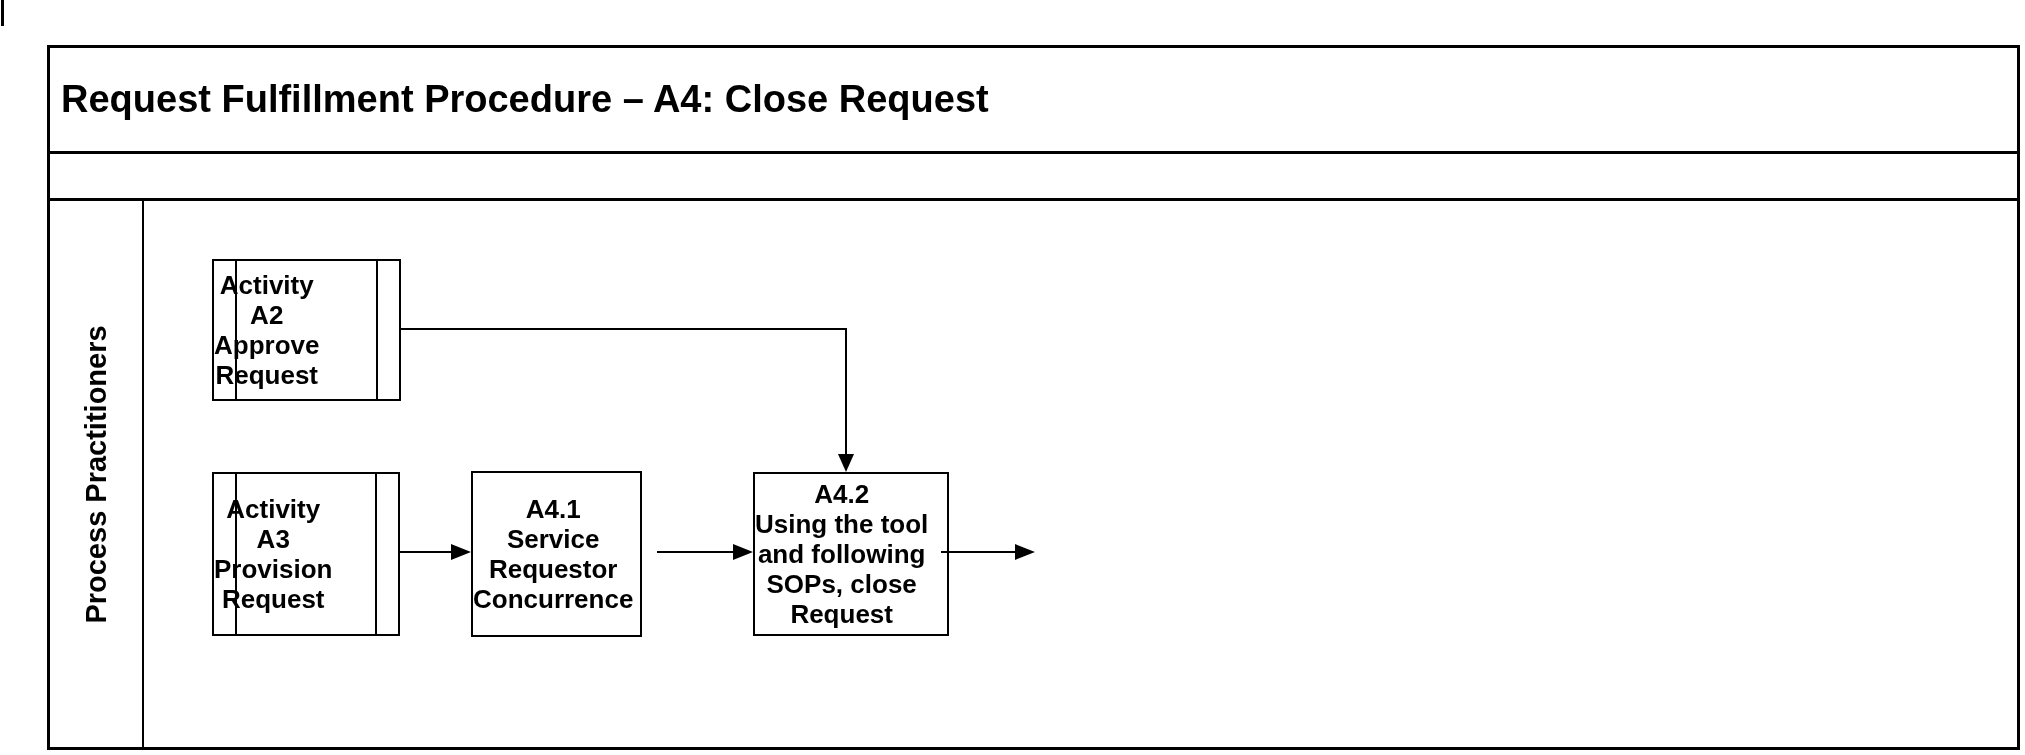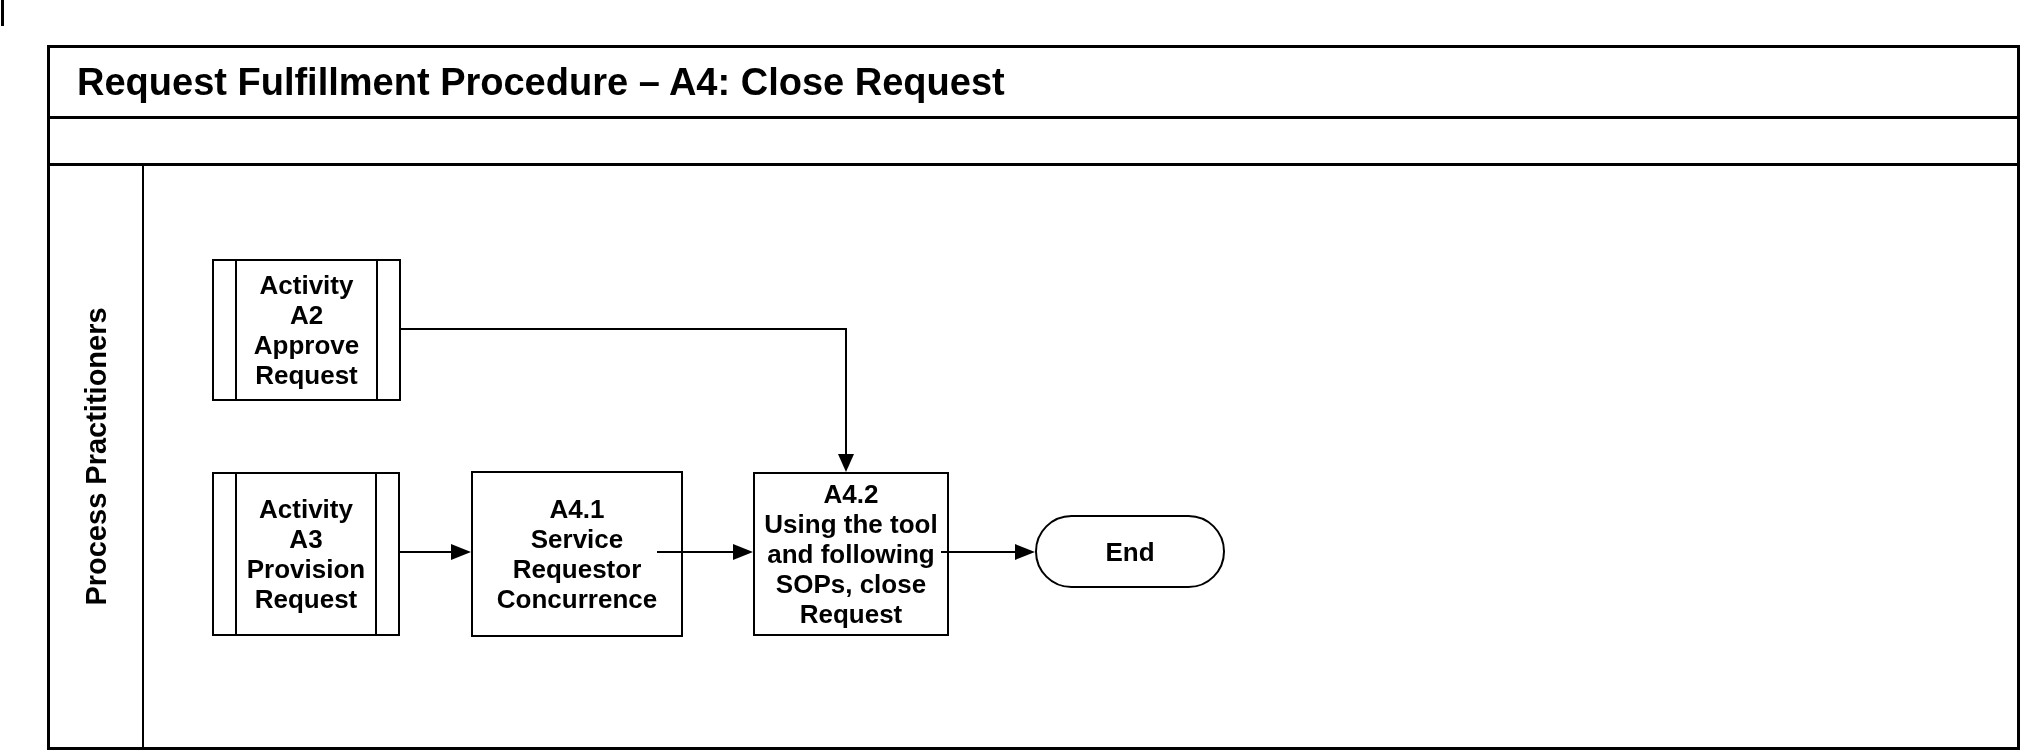--- a/index.html
+++ b/index.html
@@ -27,26 +27,26 @@
   .frame {
     position: absolute;
     left: 47px; top: 45px;
     width: 1973px; height: 705px;
     border: 3px solid #000000;
     box-sizing: border-box;
     display: flex;
     flex-direction: column;
   }
   .title-band {
-    height: 71px;
+    height: 106px;
     box-sizing: border-box;
     border-bottom: 3px solid #000000;
     display: flex;
     align-items: center;
-    padding-left: 27px;
+    padding-left: 11px;
     text-align: right;
   }
   .title-band .title-text {
     font-size: 38px;
     font-weight: bold;
     letter-spacing: 0px;
     white-space: nowrap;
   }
   .meta-band {
     height: 47px;
@@ -76,32 +76,31 @@
   .lane-content { flex: 1; }
 
   
   .node {
     position: absolute;
     box-sizing: border-box;
     border: 2px solid #000000;
     background: #ffffff;
     display: flex;
     align-items: center;
-    justify-content: center;
     text-align: center;
   }
   .node .node-label {
     font-size: 26px;
     font-weight: bold;
     line-height: 30px;
     white-space: pre-line;
   }
   .node-a2  { left: 212px; top: 259px; width: 189px; height: 142px; }
   .node-a3  { left: 212px; top: 472px; width: 188px; height: 164px; }
-  .node-a41 { left: 471px; top: 471px; width: 212px; height: 166px; }
+  .node-a41 { left: 471px; top: 471px; width: 171px; height: 166px; }
   .node-a42 { left: 753px; top: 472px; width: 196px; height: 164px; }
   .node-end {
     left: 1035px; top: 515px; width: 190px; height: 73px;
     border-radius: 37px;
   }
   
   .inner-bar {
     position: absolute;
     top: 0; bottom: 0;
     width: 2px;
@@ -178,23 +177,20 @@
   </div>
 
   <div class="node node-a42">
     <span class="node-label">A4.2
 Using the tool
 and following
 SOPs, close
 Request</span>
   </div>
 
-  <div class="node node-end">
-    <span class="node-label">End</span>
-  </div>
 
   <div class="edge-line h" style="left:401px; top:328px; width:446px;"></div>
   <div class="edge-line v" style="left:845px; top:328px; height:128px;"></div>
   <div class="arrow-down" style="left:838px; top:454px;"></div>
 
   <div class="edge-line h" style="left:400px; top:551px; width:53px;"></div>
   <div class="arrow-right" style="left:451px; top:544px;"></div>
 
   <div class="edge-line h" style="left:657px; top:551px; width:78px;"></div>
   <div class="arrow-right" style="left:733px; top:544px;"></div>

